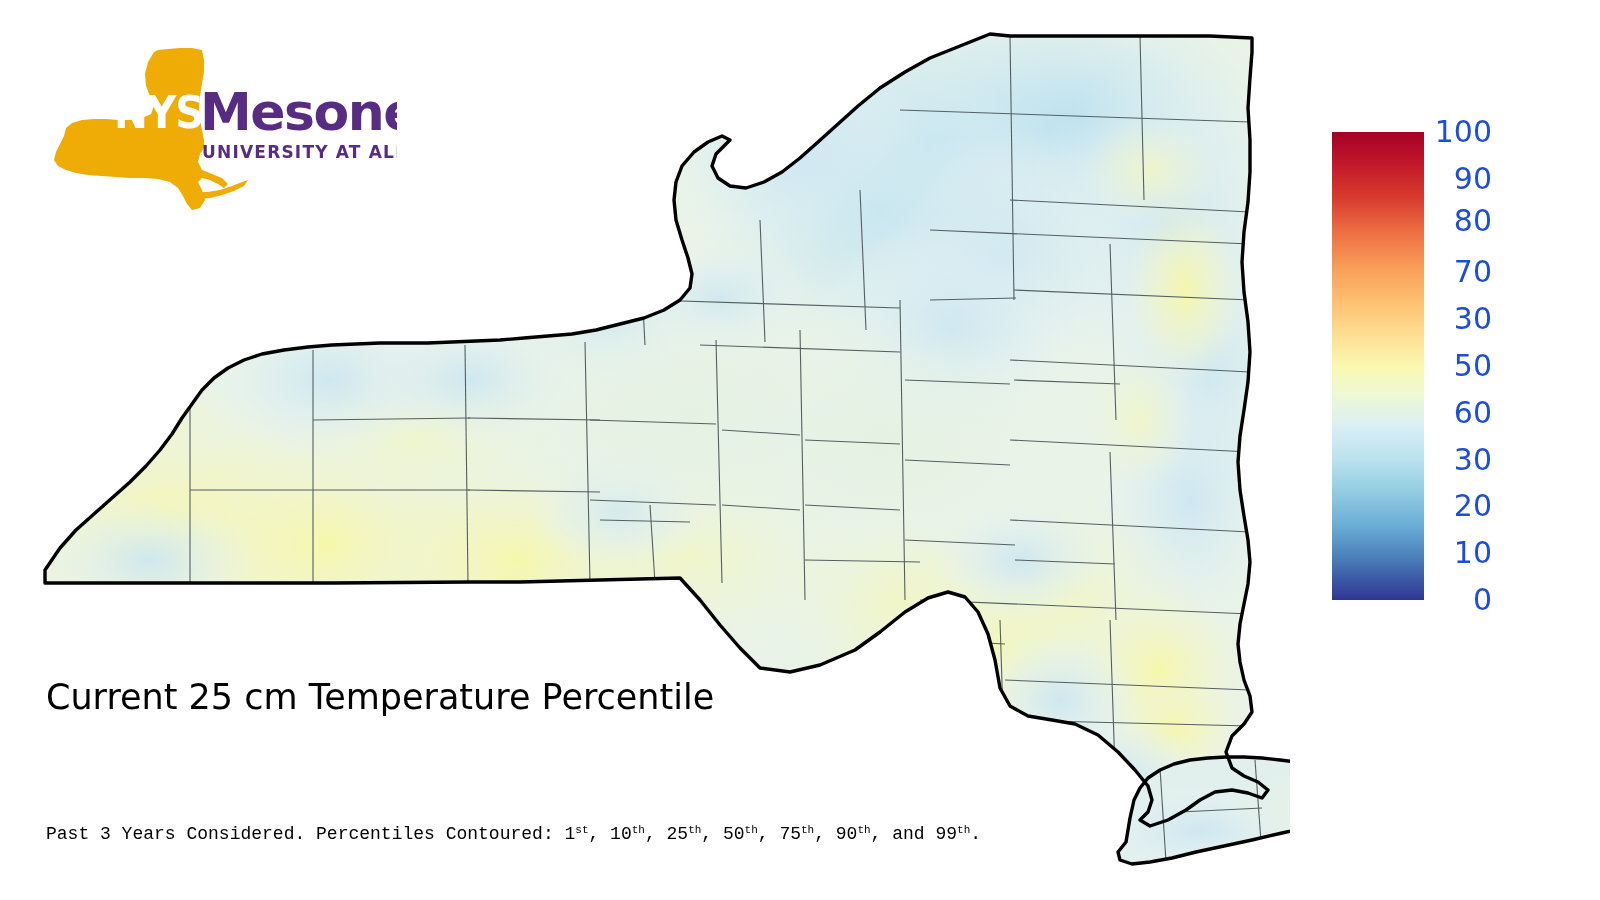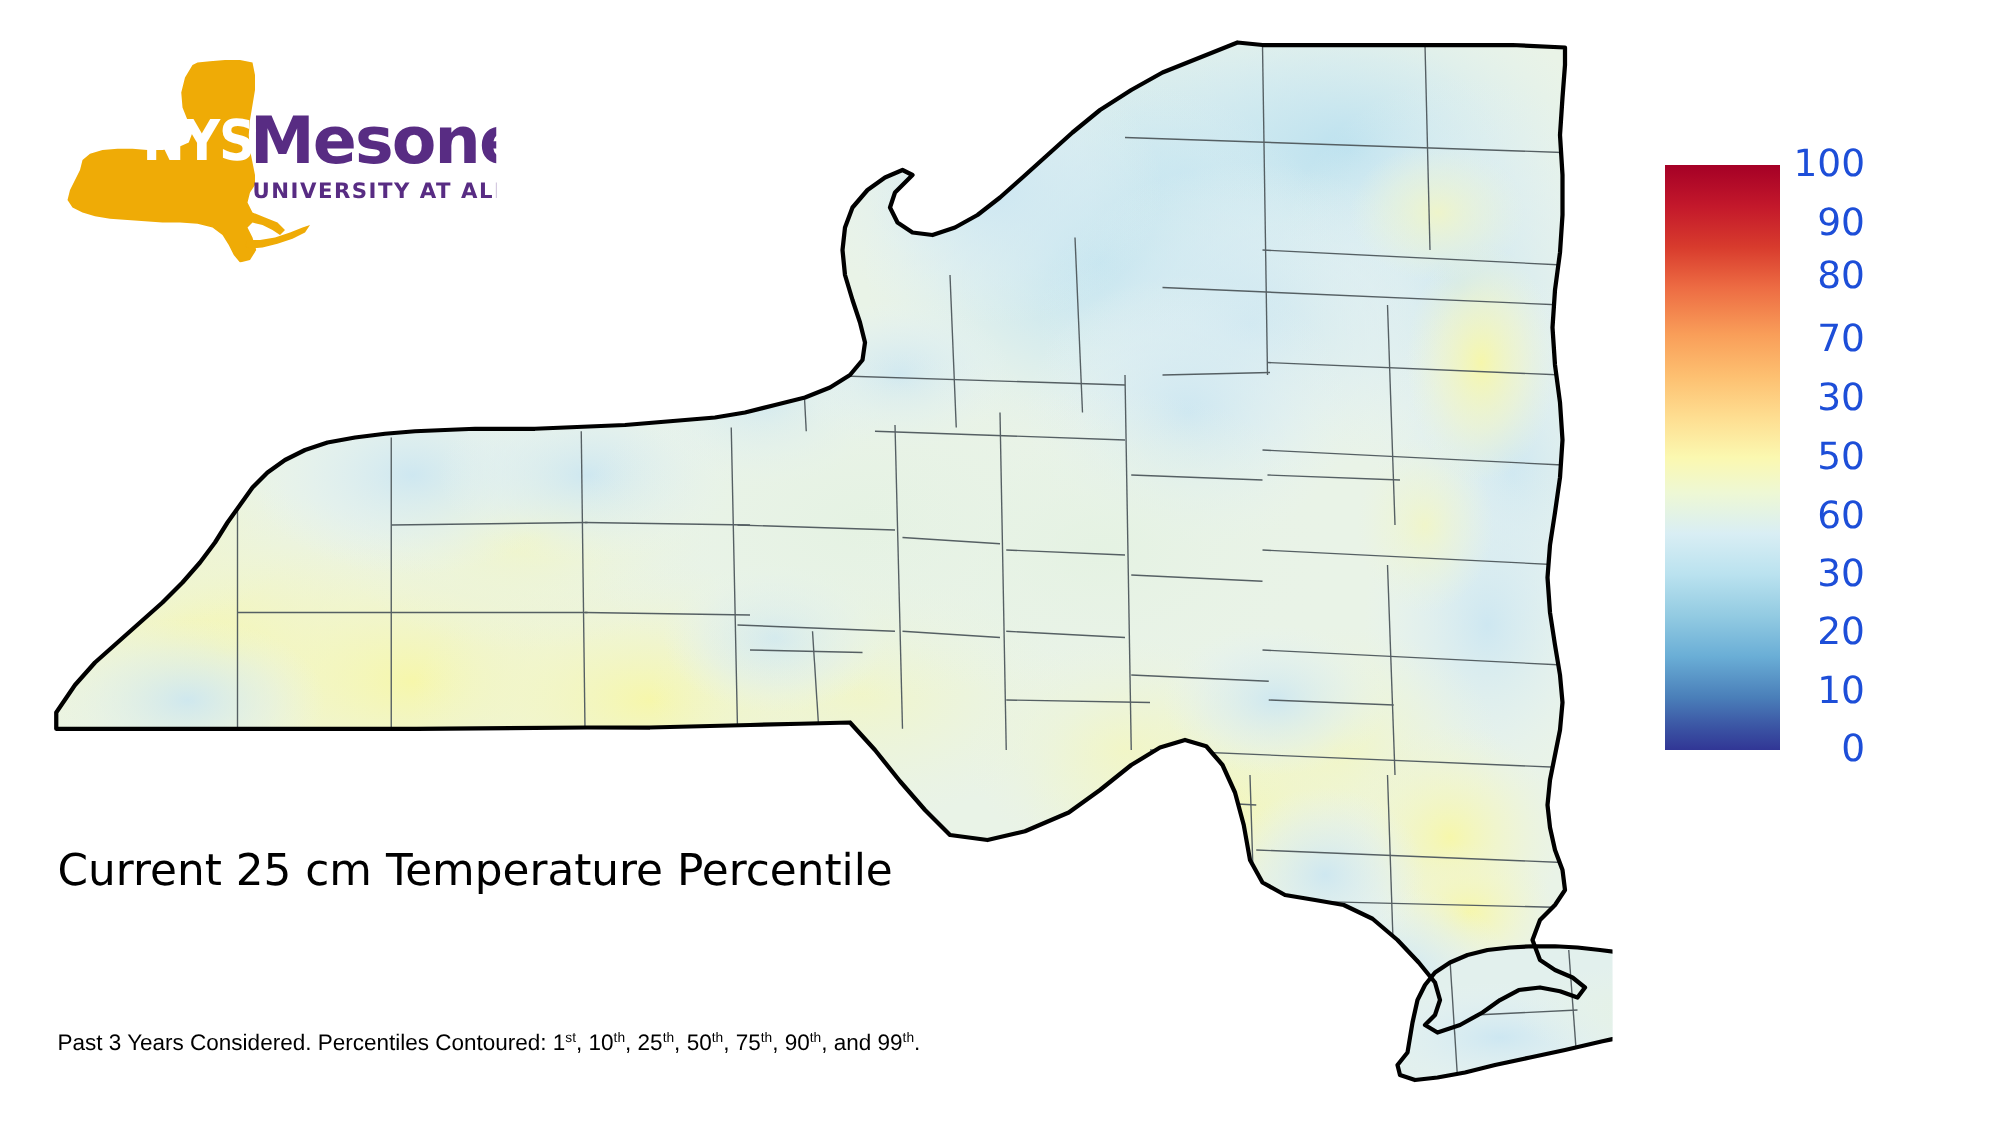--- a/index.html
+++ b/index.html
@@ -116,21 +116,21 @@
     line-height: 42px;
     color: #000000;
     white-space: nowrap;
     margin: 0;
     font-weight: 400;
   }
   #footnote {
     position: absolute;
     left: 46px;
     top: 822px;
-    font-family: Liberation Sans, sans-serif;
+    font-family: Liberation Mono, monospace;
     font-size: 18px;
     line-height: 24px;
     color: #000000;
     white-space: nowrap;
     font-weight: 400;
   }
   #footnote sup {
     font-size: 11px;
     vertical-align: 0.55em;
     line-height: 0;

